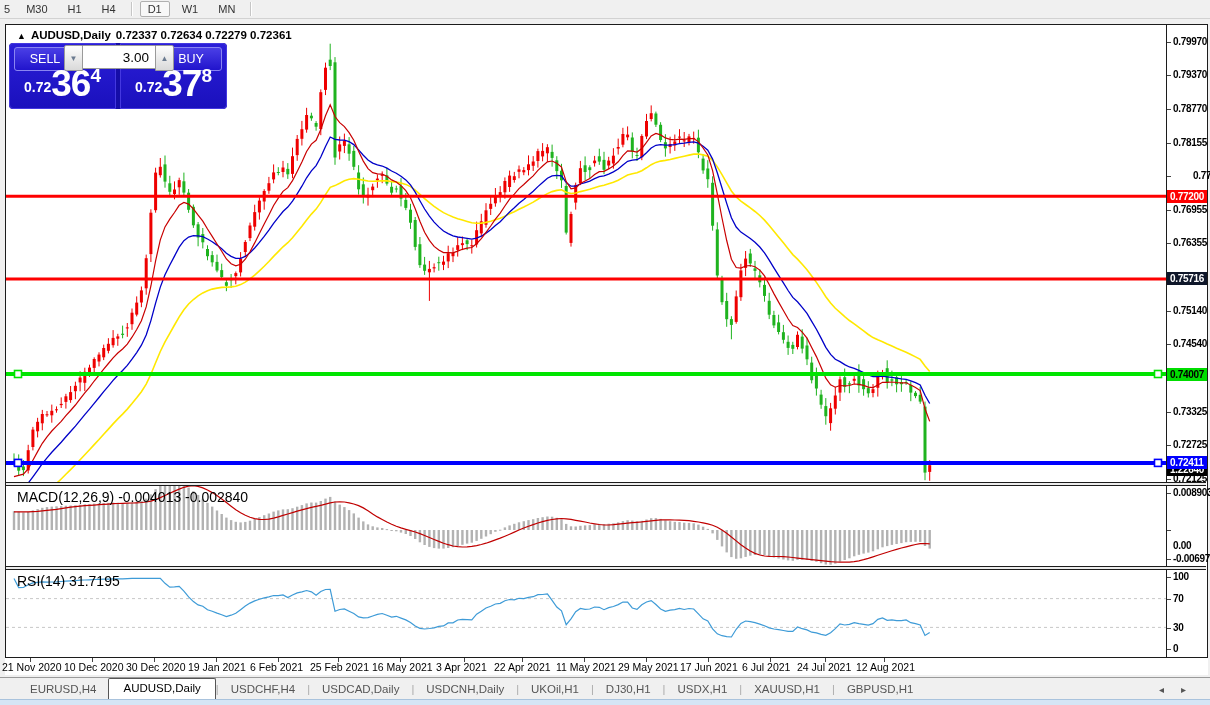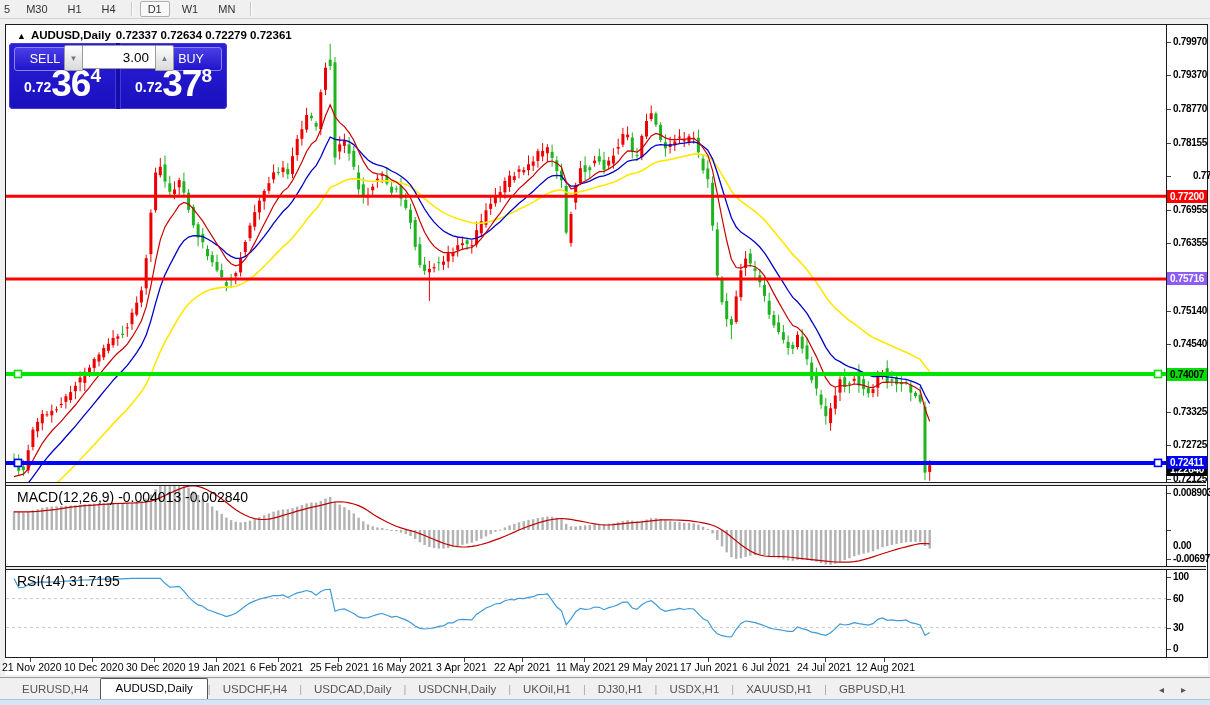--- a/index.html
+++ b/index.html
@@ -55,21 +55,21 @@
   .spin.up{border-radius:0 2px 2px 0;}
   #vol-input{width:72px;height:24px;border:1px solid #9a9a9a;border-left:none;border-right:none;
     text-align:right;font-size:13.5px;padding:0 6px;box-sizing:border-box;
     font-family:"Liberation Sans",sans-serif;}
   
   #date-axis{position:absolute;left:5px;top:658px;width:1203px;height:17px;background:#fff;}
   .dlabel{position:absolute;top:3px;font-size:10.5px;color:#000;white-space:nowrap;}
   .dtick{position:absolute;top:0;width:1px;height:4px;background:#444;}
   
   #tabbar{position:absolute;left:0;top:677px;width:1210px;height:22px;background:#f0f0f0;
-    border-top:1px solid #9a9a9a;display:flex;align-items:flex-end;padding-left:10px;box-sizing:border-box;}
+    border-top:1px solid #9a9a9a;display:flex;align-items:flex-end;padding-left:18px;box-sizing:border-box;}
   .tab{font-size:11.5px;color:#555;padding:3px 12px 4px 12px;cursor:pointer;white-space:nowrap;}
   .tab.active{background:#fff;color:#000;border:1px solid #555;border-bottom:1px solid #fff;
     border-radius:2px 2px 0 0;margin-bottom:-1px;padding:3px 14px 5px 14px;}
   .tabsep{color:#aaa;font-size:11px;padding-bottom:4px;}
   .tabscroll{position:absolute;bottom:4px;font-size:10px;color:#555;cursor:pointer;}
   #tabscroll-left{right:46px;} #tabscroll-right{right:24px;}
   #status-strip{position:absolute;left:0;top:699px;width:1210px;height:6px;
     background:#d5e5f5;border-top:1px solid #a9c3dd;box-sizing:border-box;}
 </style>
 </head>
@@ -753,27 +753,27 @@
       <div class="axlabel" style="top: 448px;">0.72125</div>
       <div class="axtick" style="top: 468px;"></div>
       <div class="axlabel" style="top: 462px;">0.008903</div>
       <div class="axtick" style="top: 505px;"></div>
       <div class="axlabel" style="top: 515px;">0.00</div>
       <div class="axtick" style="top: 534px;"></div>
       <div class="axlabel" style="top: 528px;">-0.006977</div>
       <div class="axtick" style="top: 552px;"></div>
       <div class="axlabel" style="top: 546px;">100</div>
       <div class="axtick" style="top: 574px;"></div>
-      <div class="axlabel" style="top: 568px;">60</div>
+      <div class="axlabel" style="top: 568px;">70</div>
       <div class="axtick" style="top: 603px;"></div>
       <div class="axlabel" style="top: 597px;">30</div>
       <div class="axtick" style="top: 624px;"></div>
       <div class="axlabel" style="top: 618px;">0</div>
       <div class="axbadge" style="top: 165px; background: rgb(254, 0, 0); color: rgb(255, 255, 255);">0.77200</div>
-      <div class="axbadge" style="top: 247px; background: #8b5cf6; color: rgb(255, 255, 255);">0.75716</div>
+      <div class="axbadge" style="top: 247px; background: #0f172a; color: rgb(255, 255, 255);">0.75716</div>
       <div class="axbadge" style="top: 343px; background: rgb(0, 221, 0); color: rgb(0, 0, 0);">0.74007</div>
       <div class="axbadge" style="top: 438px; background: rgb(0, 0, 0); color: rgb(255, 255, 255);">1.22640</div>
       <div class="axbadge" style="top: 431px; background: rgb(0, 0, 254); color: rgb(255, 255, 255);">0.72411</div>
     </div>
 </div>
 
 <div id="date-axis">
     <div class="dtick" style="left: 25px;"></div>
     <div class="dlabel" style="left: -3px;">21 Nov 2020</div>
     <div class="dtick" style="left: 87px;"></div>

